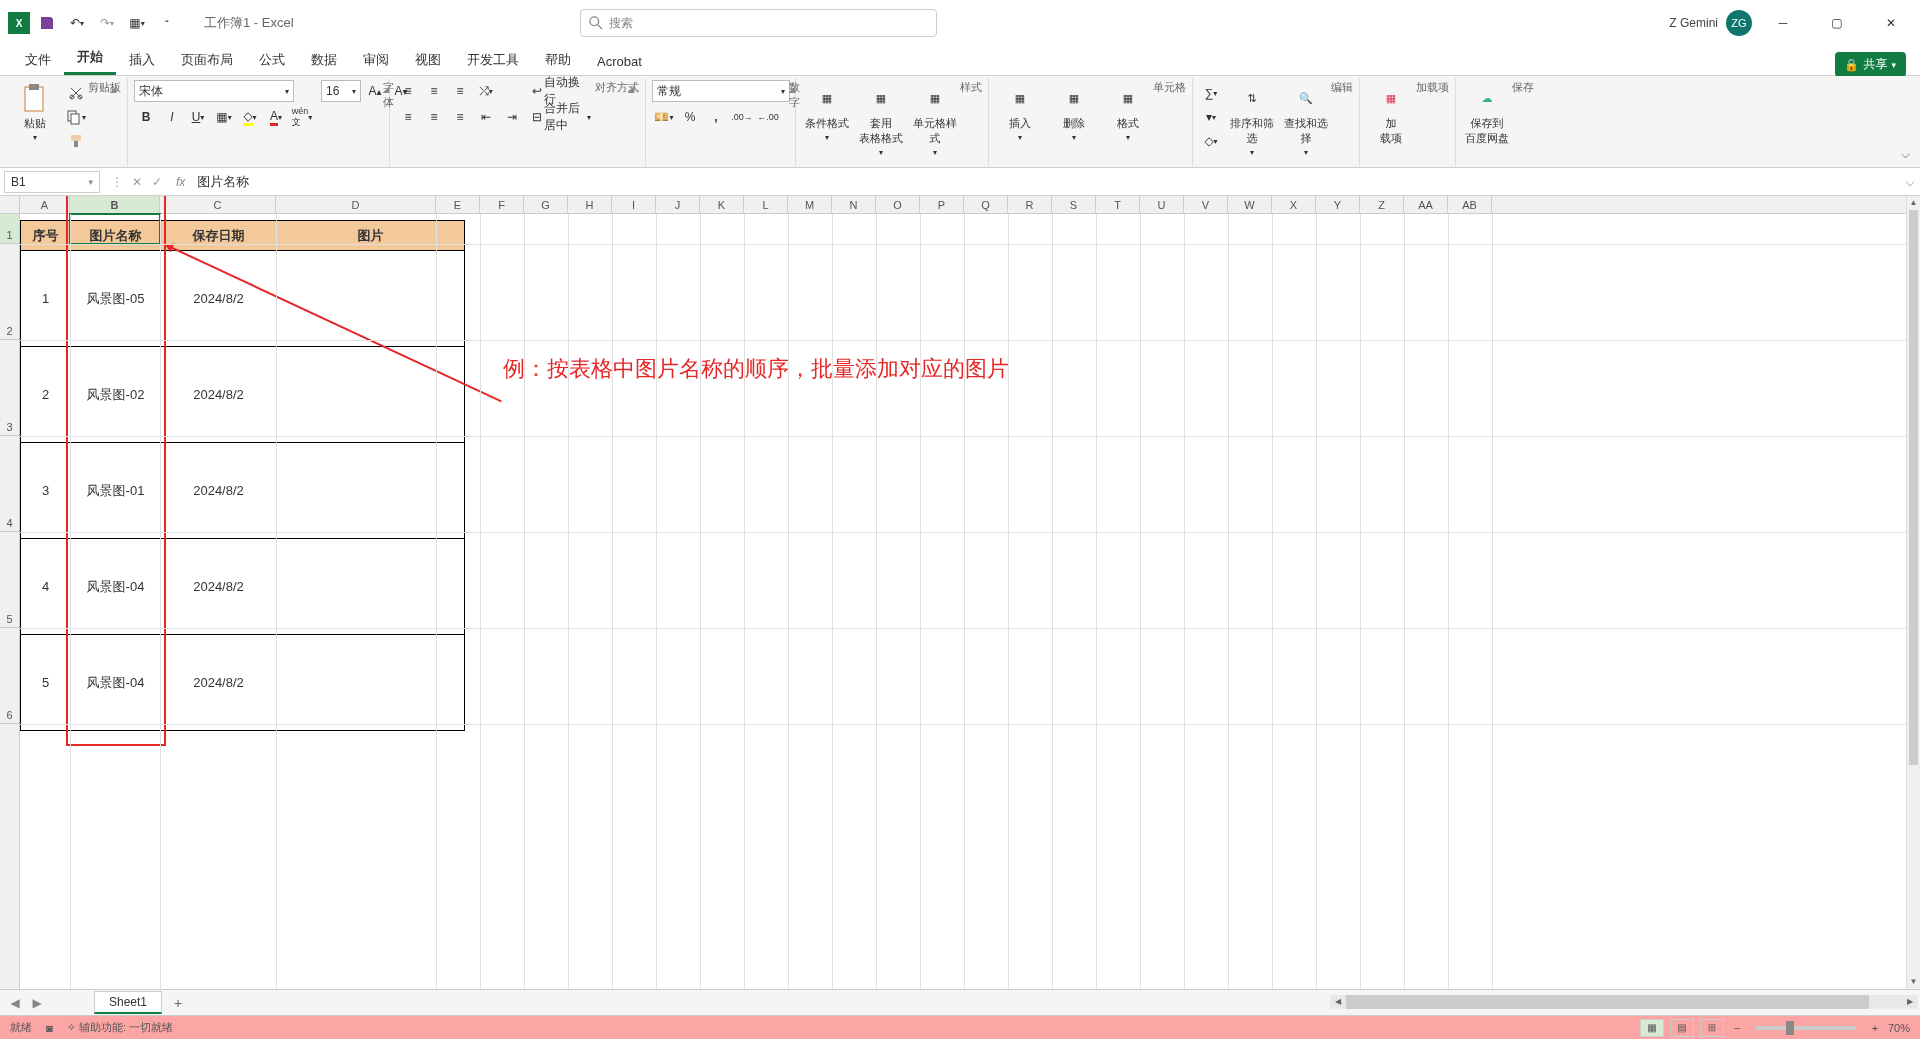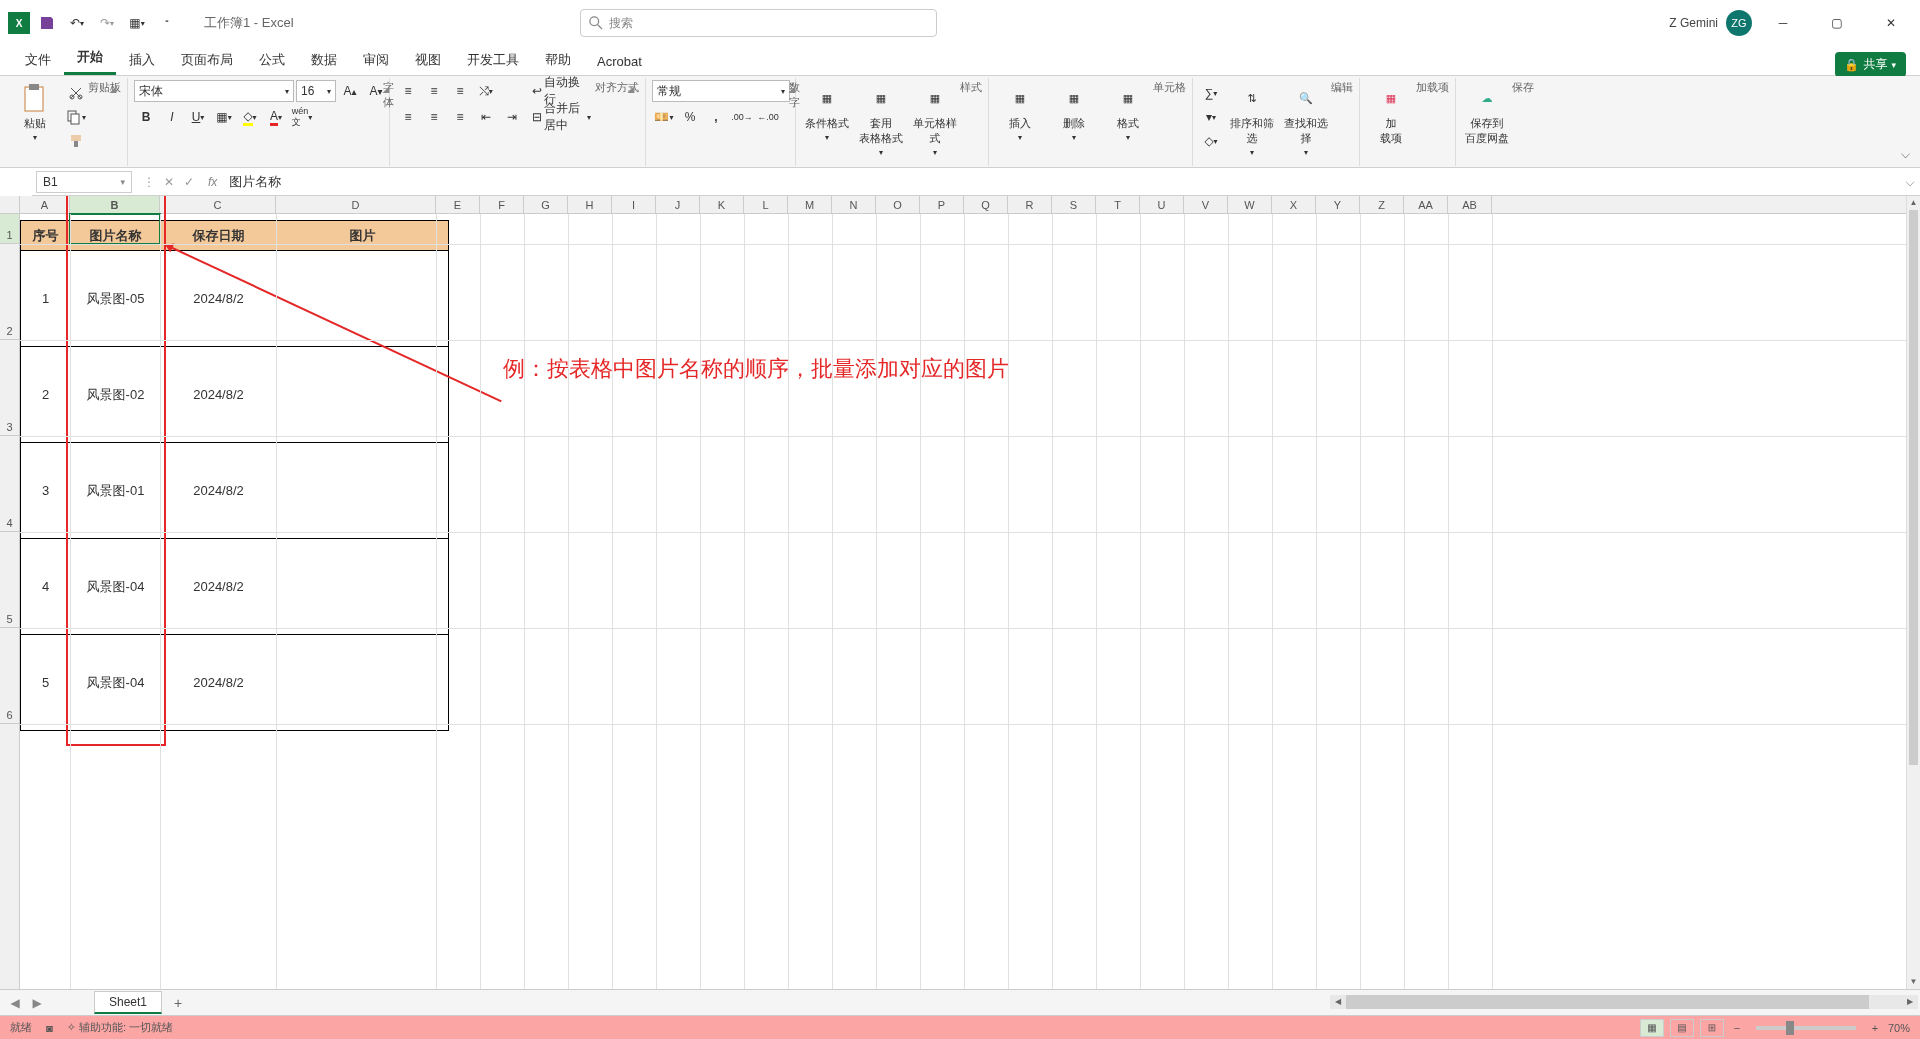--- a/index.html
+++ b/index.html
@@ -34,21 +34,21 @@
 .big-btn .icon { height: 32px; display: flex; align-items: center; justify-content: center; }
 .sm-row { display: flex; gap: 2px; align-items: center; height: 22px; }
 .sm-btn { width: 24px; height: 22px; display: flex; align-items: center; justify-content: center; cursor: pointer; }
 .combo { height: 22px; border: 1px solid #bbb; background: #fff; display: flex; align-items: center; padding: 0 4px; font-size: 12px; }
 .collapse-btn { position: absolute; right: 10px; bottom: 6px; cursor: pointer; color:#666;}
 
 
 .clip-col { display:flex; flex-direction:column; gap:2px; padding-top:2px;}
 
 
-.formula-bar { height: 28px; display: flex; align-items: center; border-bottom: 1px solid #d0d0d0; background:#fff;margin-left:32px;}
+.formula-bar { height: 28px; display: flex; align-items: center; border-bottom: 1px solid #d0d0d0; background:#fff;}
 .name-box { width: 96px; height: 22px; border: 1px solid #ccc; margin: 0 4px; padding: 0 6px; display: flex; align-items: center; justify-content: space-between; font-size: 12px; background:#fff;}
 .nb-caret { color:#888; font-size:9px;}
 .fb-btns { display:flex; gap:2px; padding:0 4px; color:#999;}
 .fb-btns span{ width:18px; text-align:center; cursor:pointer;}
 .fx { font-style: italic; color: #888; padding: 0 6px; }
 .formula-input { flex: 1; padding: 0 6px; font-size: 13px; }
 .fb-expand { width:20px; text-align:center; color:#888; cursor:pointer;}
 
 
 .grid-area { position: relative; height: calc(1039px - 46px - 30px - 92px - 28px - 26px - 24px); overflow: hidden; }
@@ -60,21 +60,21 @@
 .row-headers { width: 20px; background: #f0f0f0; border-right: 1px solid #ccc; }
 .rh { border-bottom: 1px solid #ccc; text-align: center; font-size: 11px; color: #555; display: flex; align-items: flex-end; justify-content: center; padding-bottom:2px; cursor: pointer; background:#f0f0f0;}
 .rh.sel { background:#d8ead3; }
 .cells { position: relative; flex: 1; background:#fff;}
 .gridline-v { position:absolute; top:0; bottom:0; width:1px; background:#e0e0e0;}
 .gridline-h { position:absolute; left:0; right:14px; height:1px; background:#e0e0e0;}
 .data-table { position: absolute; left: 0; top: 6px; border-collapse: collapse; }
 .data-table td { border: 1px solid #000; text-align: center; vertical-align: middle; font-size: 13px; background:#fff;}
 .data-table .hdr td { background: #F4C99A; font-weight: bold; height: 30px; }
 .data-row td { height: 96px; }
-.col-A { width: 50px; } .col-B { width: 90px; } .col-C { width: 116px; } .col-D { width: 172px; }
+.col-A { width: 50px; } .col-B { width: 90px; } .col-C { width: 116px; } .col-D { width: 188px; }
 .sel-cell { position:absolute; border:2px solid #107C41; pointer-events:none;}
 .red-box { position:absolute; border:2px solid #e52727; pointer-events:none;}
 .annotation { position: absolute; color: #e52727; font-size: 22px;}
 .arrow-line { position:absolute; height:2px; background:#e52727; transform-origin:left center;}
 .arrow-line::after{ content:''; position:absolute; left:-6px; top:-4px; border:5px solid transparent; border-right:8px solid #e52727; }
 .vscroll { position:absolute; right:0; top:0; width:14px; height:100%; background:#f0f0f0; border-left:1px solid #ddd;}
 .vscroll .thumb{ position:absolute; left:2px; right:2px; background:#ccc; }
 .vscroll .arr{ position:absolute; left:0; right:0; height:14px; text-align:center; font-size:8px; color:#666; cursor:pointer; line-height:14px;}
 
 
@@ -184,21 +184,21 @@
     <div class="group-label"><span>剪贴板</span><span class="group-launcher">◢</span></div>
   </div>
 
   <div class="group" style="width:262px;">
     <div class="group-body" style="flex-direction:column; gap:4px; width:100%;">
       <div class="sm-row">
         <div class="combo" style="width:160px;">
             <span>宋体</span>
             <span style="margin-left:auto;font-size:8px;">▾</span>
           </div>
-        <div class="combo" style="width:40px;">
+        <div class="combo" style="width:40px;margin-left:25px;">
             <span>16</span>
             <span style="margin-left:auto;font-size:8px;">▾</span>
           </div>
         <div class="sm-btn">A<sup>▴</sup></div>
         <div class="sm-btn">A<sup>▾</sup></div>
       </div>
       <div class="sm-row">
         <div class="sm-btn">
             <b>B</b>
           </div>

